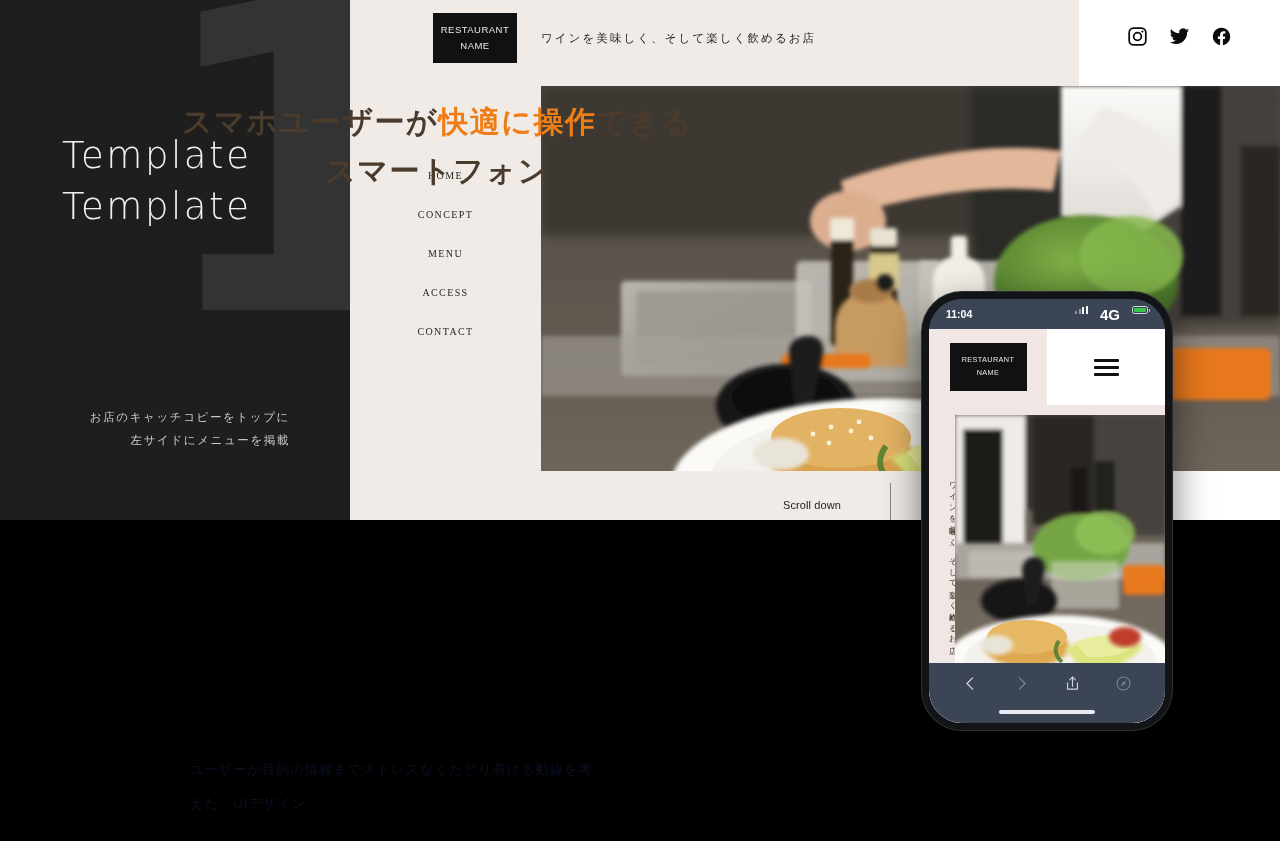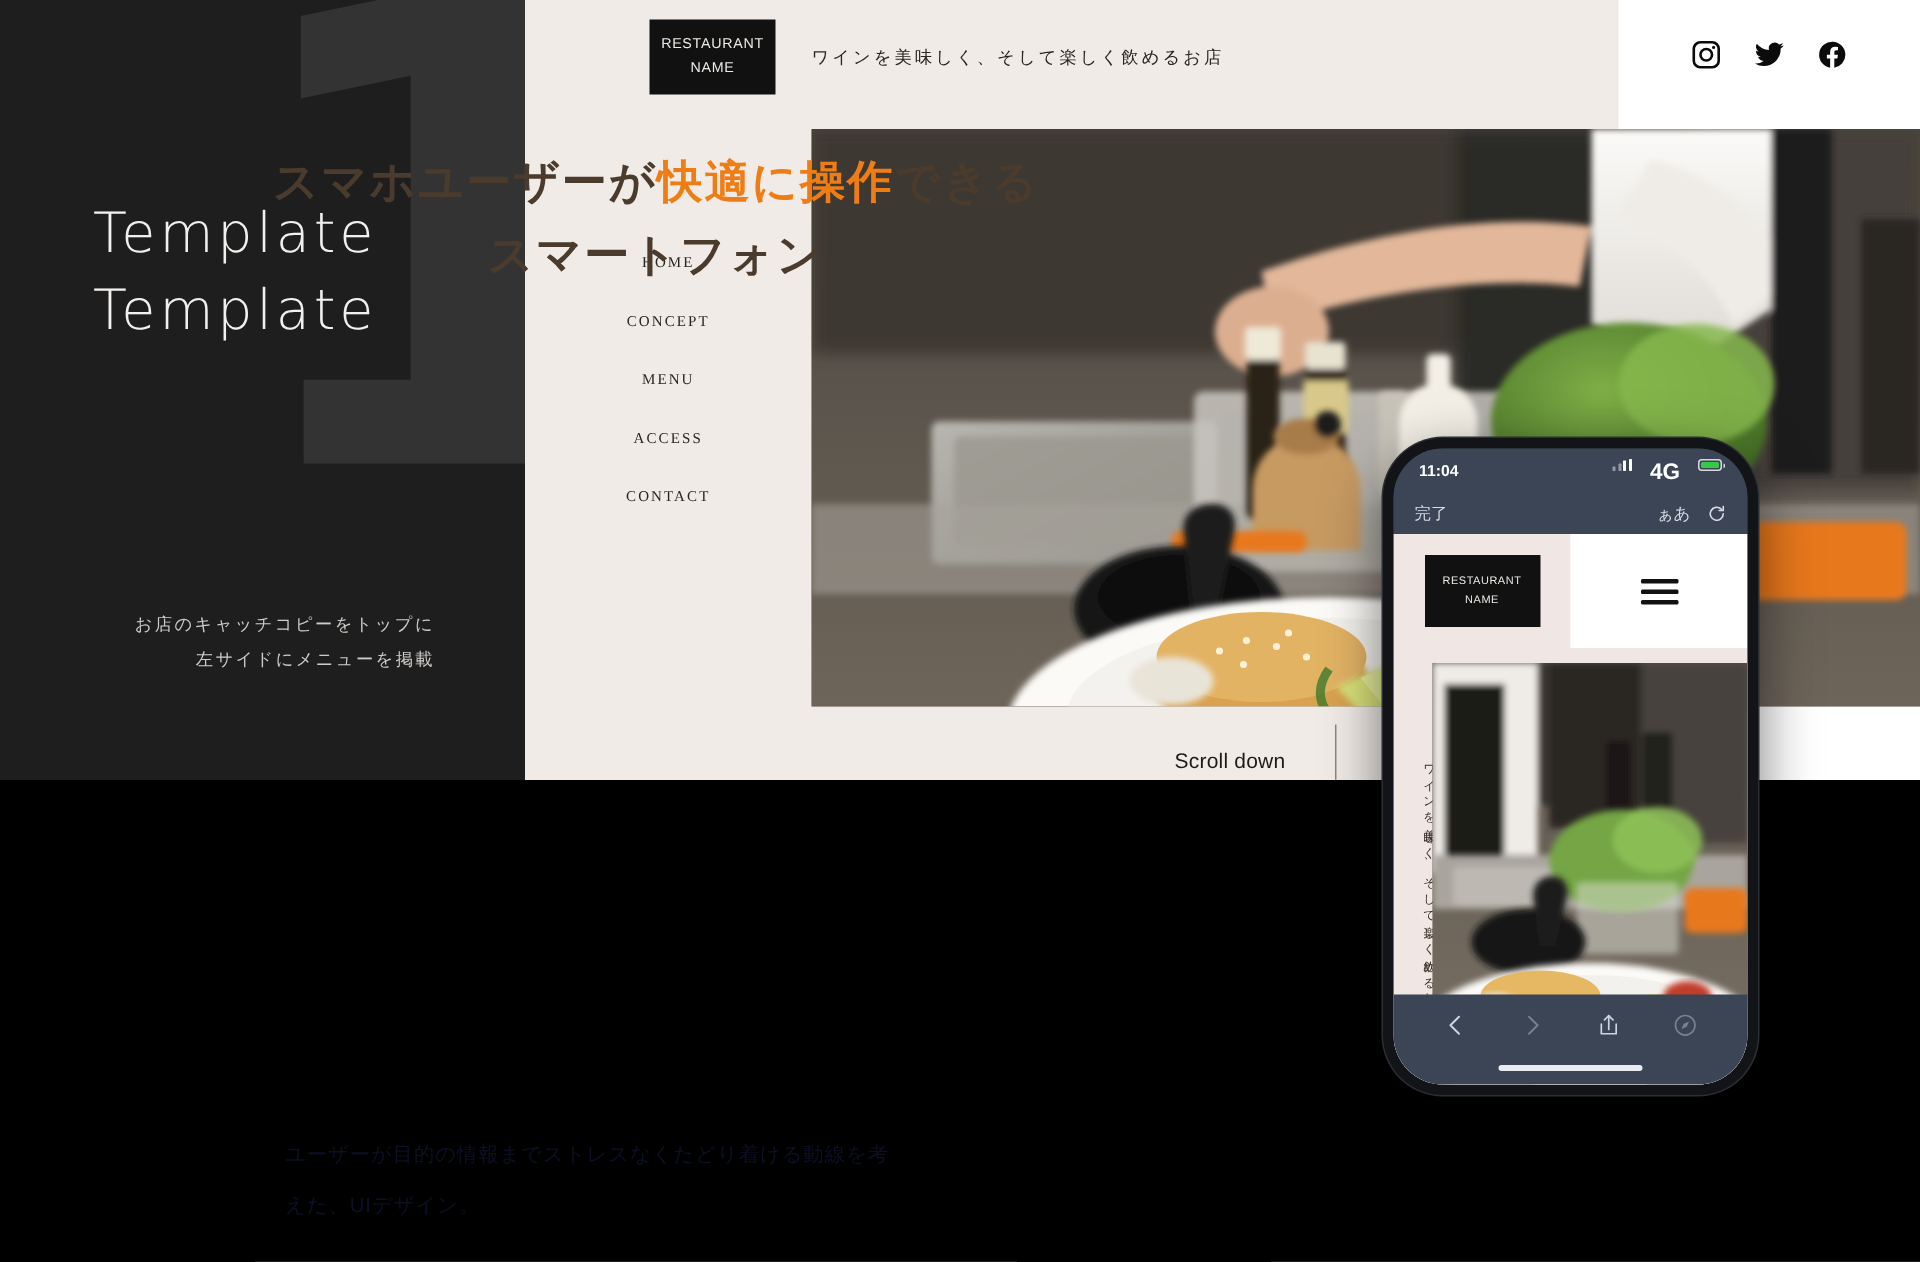--- a/index.html
+++ b/index.html
@@ -75,21 +75,21 @@
 
   
   .hero-img {
     position: absolute; left: 191px; top: 86px; width: 739px; height: 385px;
     overflow: hidden; background: #5c5248;
   }
   .hero-img svg { display: block; width: 100%; height: 100%; }
 
   .scroll-down {
     position: absolute; left: 433px; top: 499px;
-    font-size: 14px; color: #1f1a16; letter-spacing: 0.01em;
+    font-size: 11px; color: #1f1a16; letter-spacing: 0.01em;
   }
   .scroll-line {
     position: absolute; left: 540px; top: 483px;
     width: 1px; height: 208px; background: #8a8580;
   }
   .scroll-tail {
     position: absolute; left: 533px; top: 674px;
     width: 9px; height: 20px;
     border-left: 1px solid #8a8580;
     transform: rotate(-22deg);
@@ -382,32 +382,20 @@
               <i></i>
               <i></i>
             </span>
           <span>4G</span>
           <span class="batt">
               <i></i>
             </span>
         </span>
       </div>
 
-      <div class="safari-top">
-        <span>完了</span>
-        <span class="right">
-          <span>ぁあ</span>
-          <span class="ico">
-            <svg viewBox="0 0 24 24" fill="none" stroke="currentColor" stroke-width="2" stroke-linecap="round">
-              <path d="M20 12a8 8 0 1 1-2.4-5.7"></path>
-                <path d="M20 3v5h-5"></path>
-            </svg>
-          </span>
-        </span>
-      </div>
 
       <div class="phone-page">
         <div class="ph-header">
           <div class="ph-header-l">
             <div class="ph-logo">
               <span>RESTAURANT</span>
               <span>NAME</span>
             </div>
           </div>
           <div class="ph-header-r">

